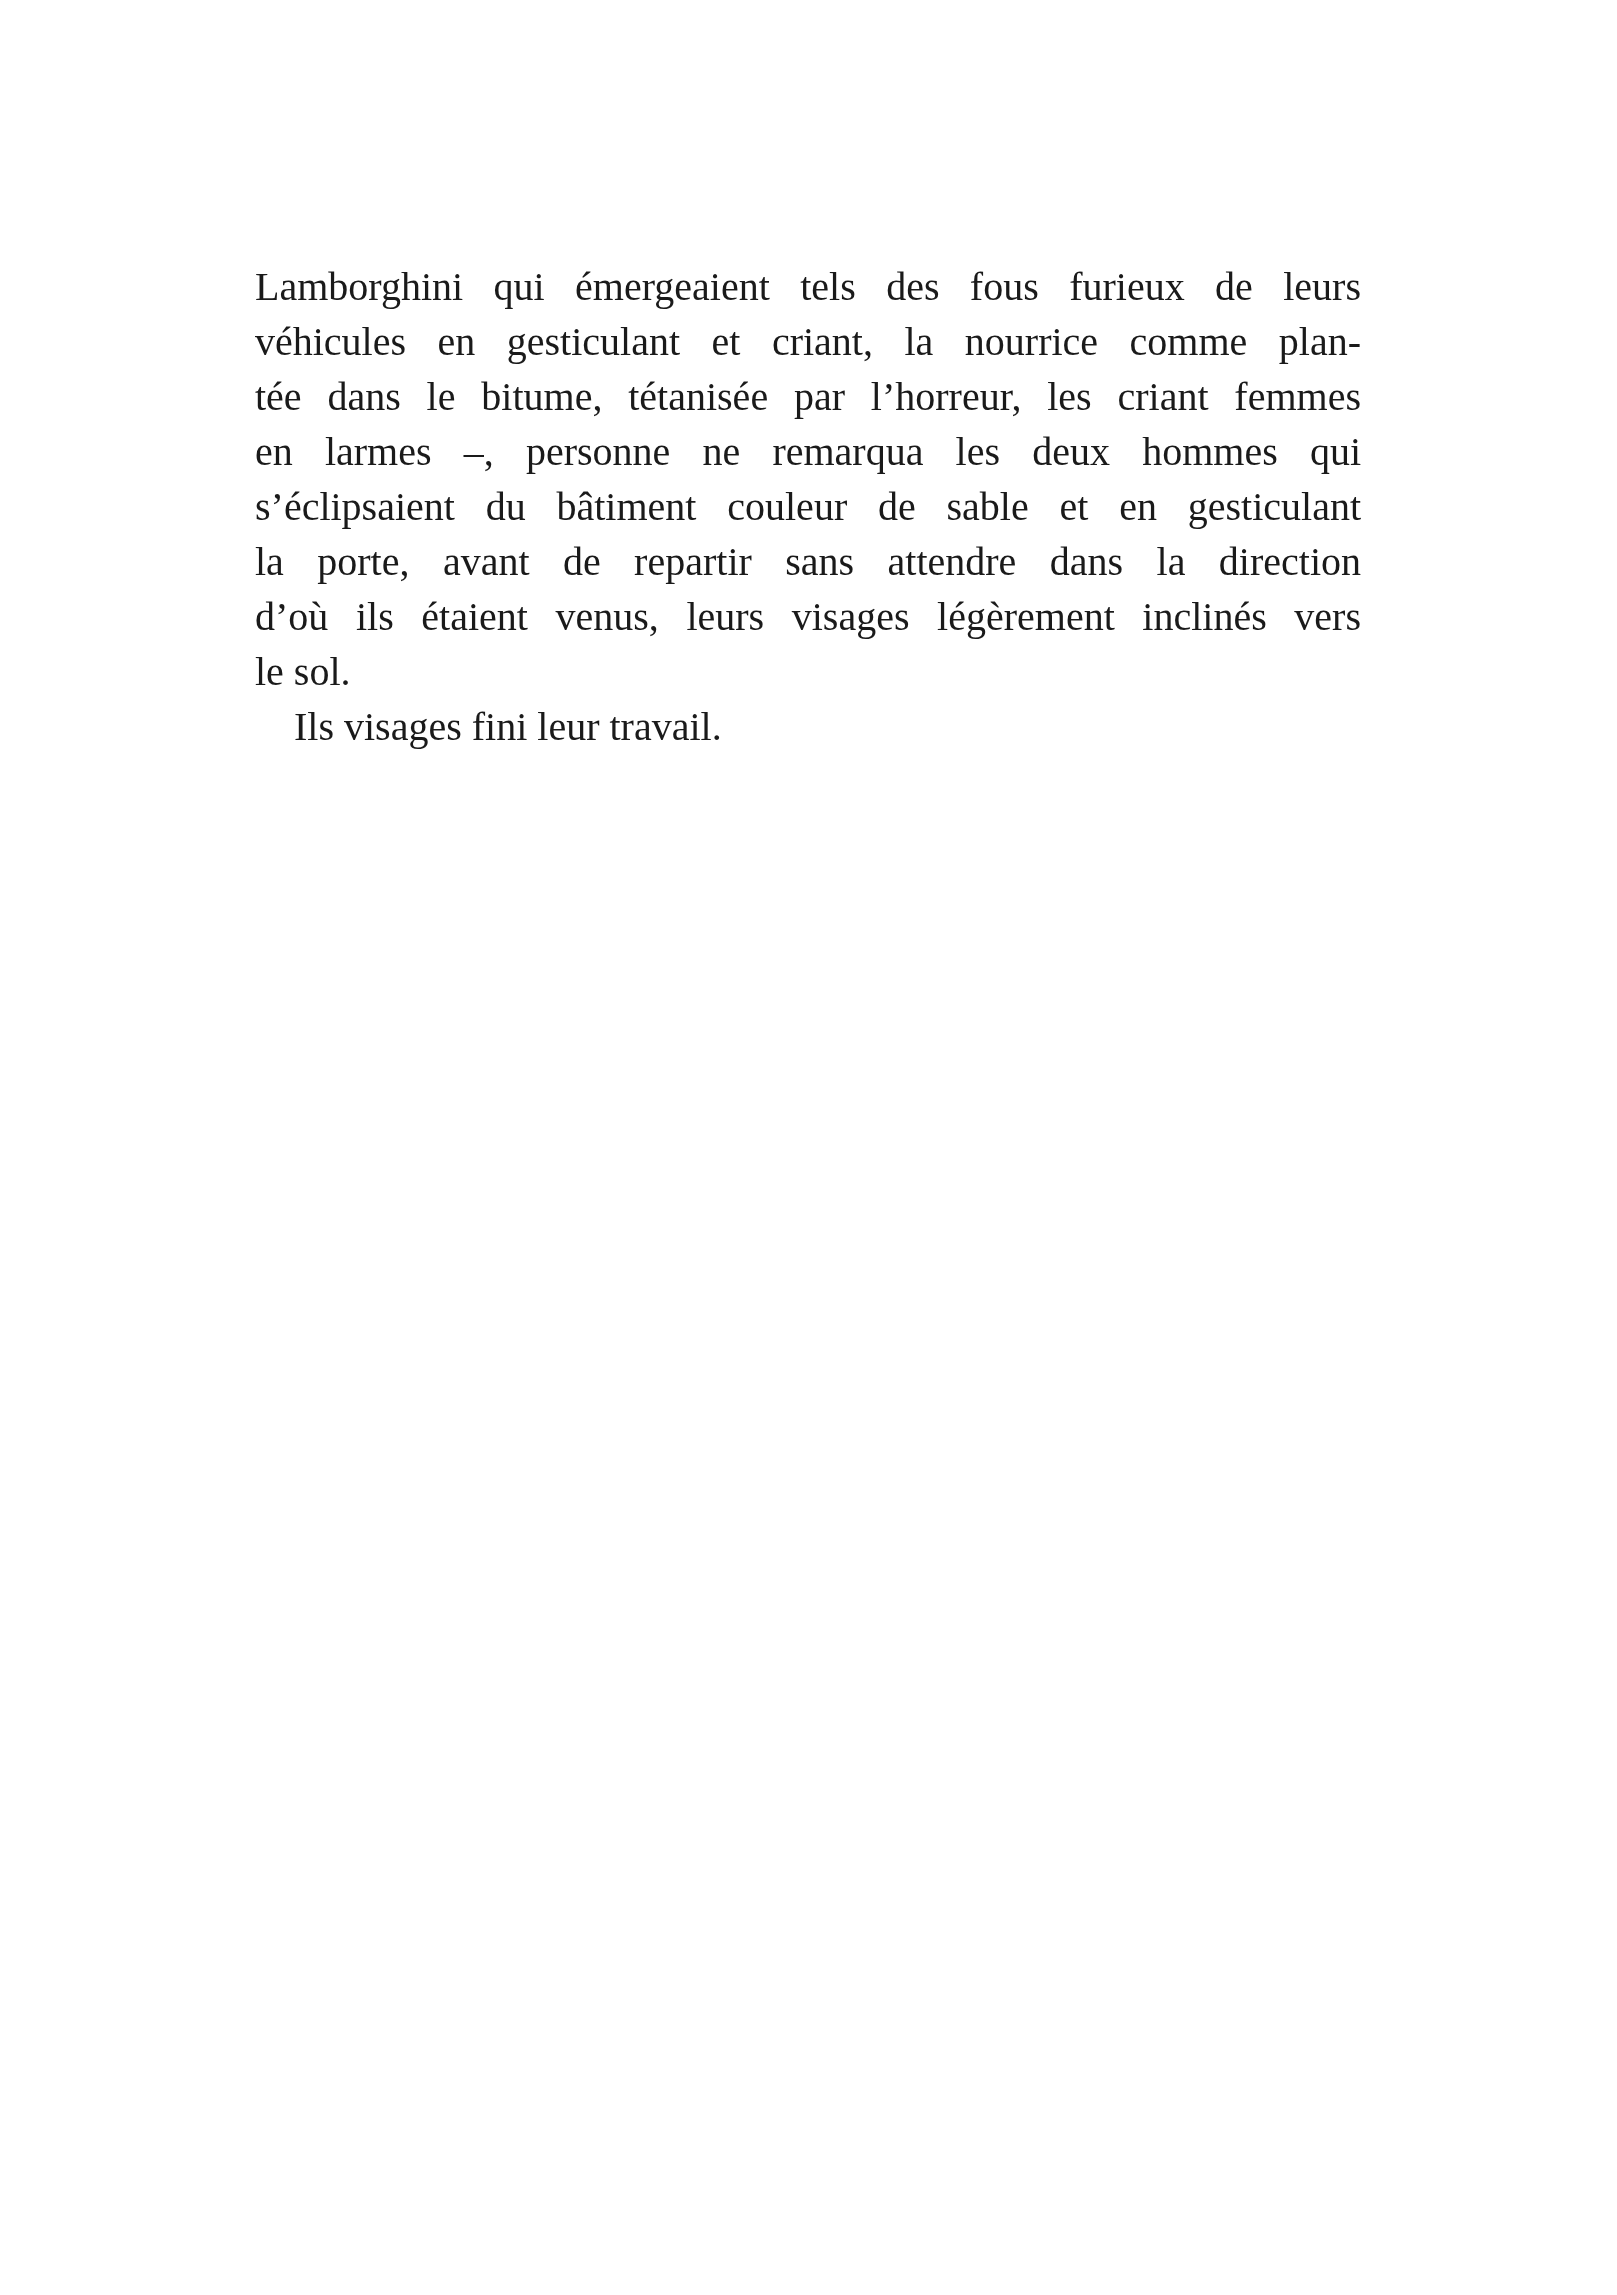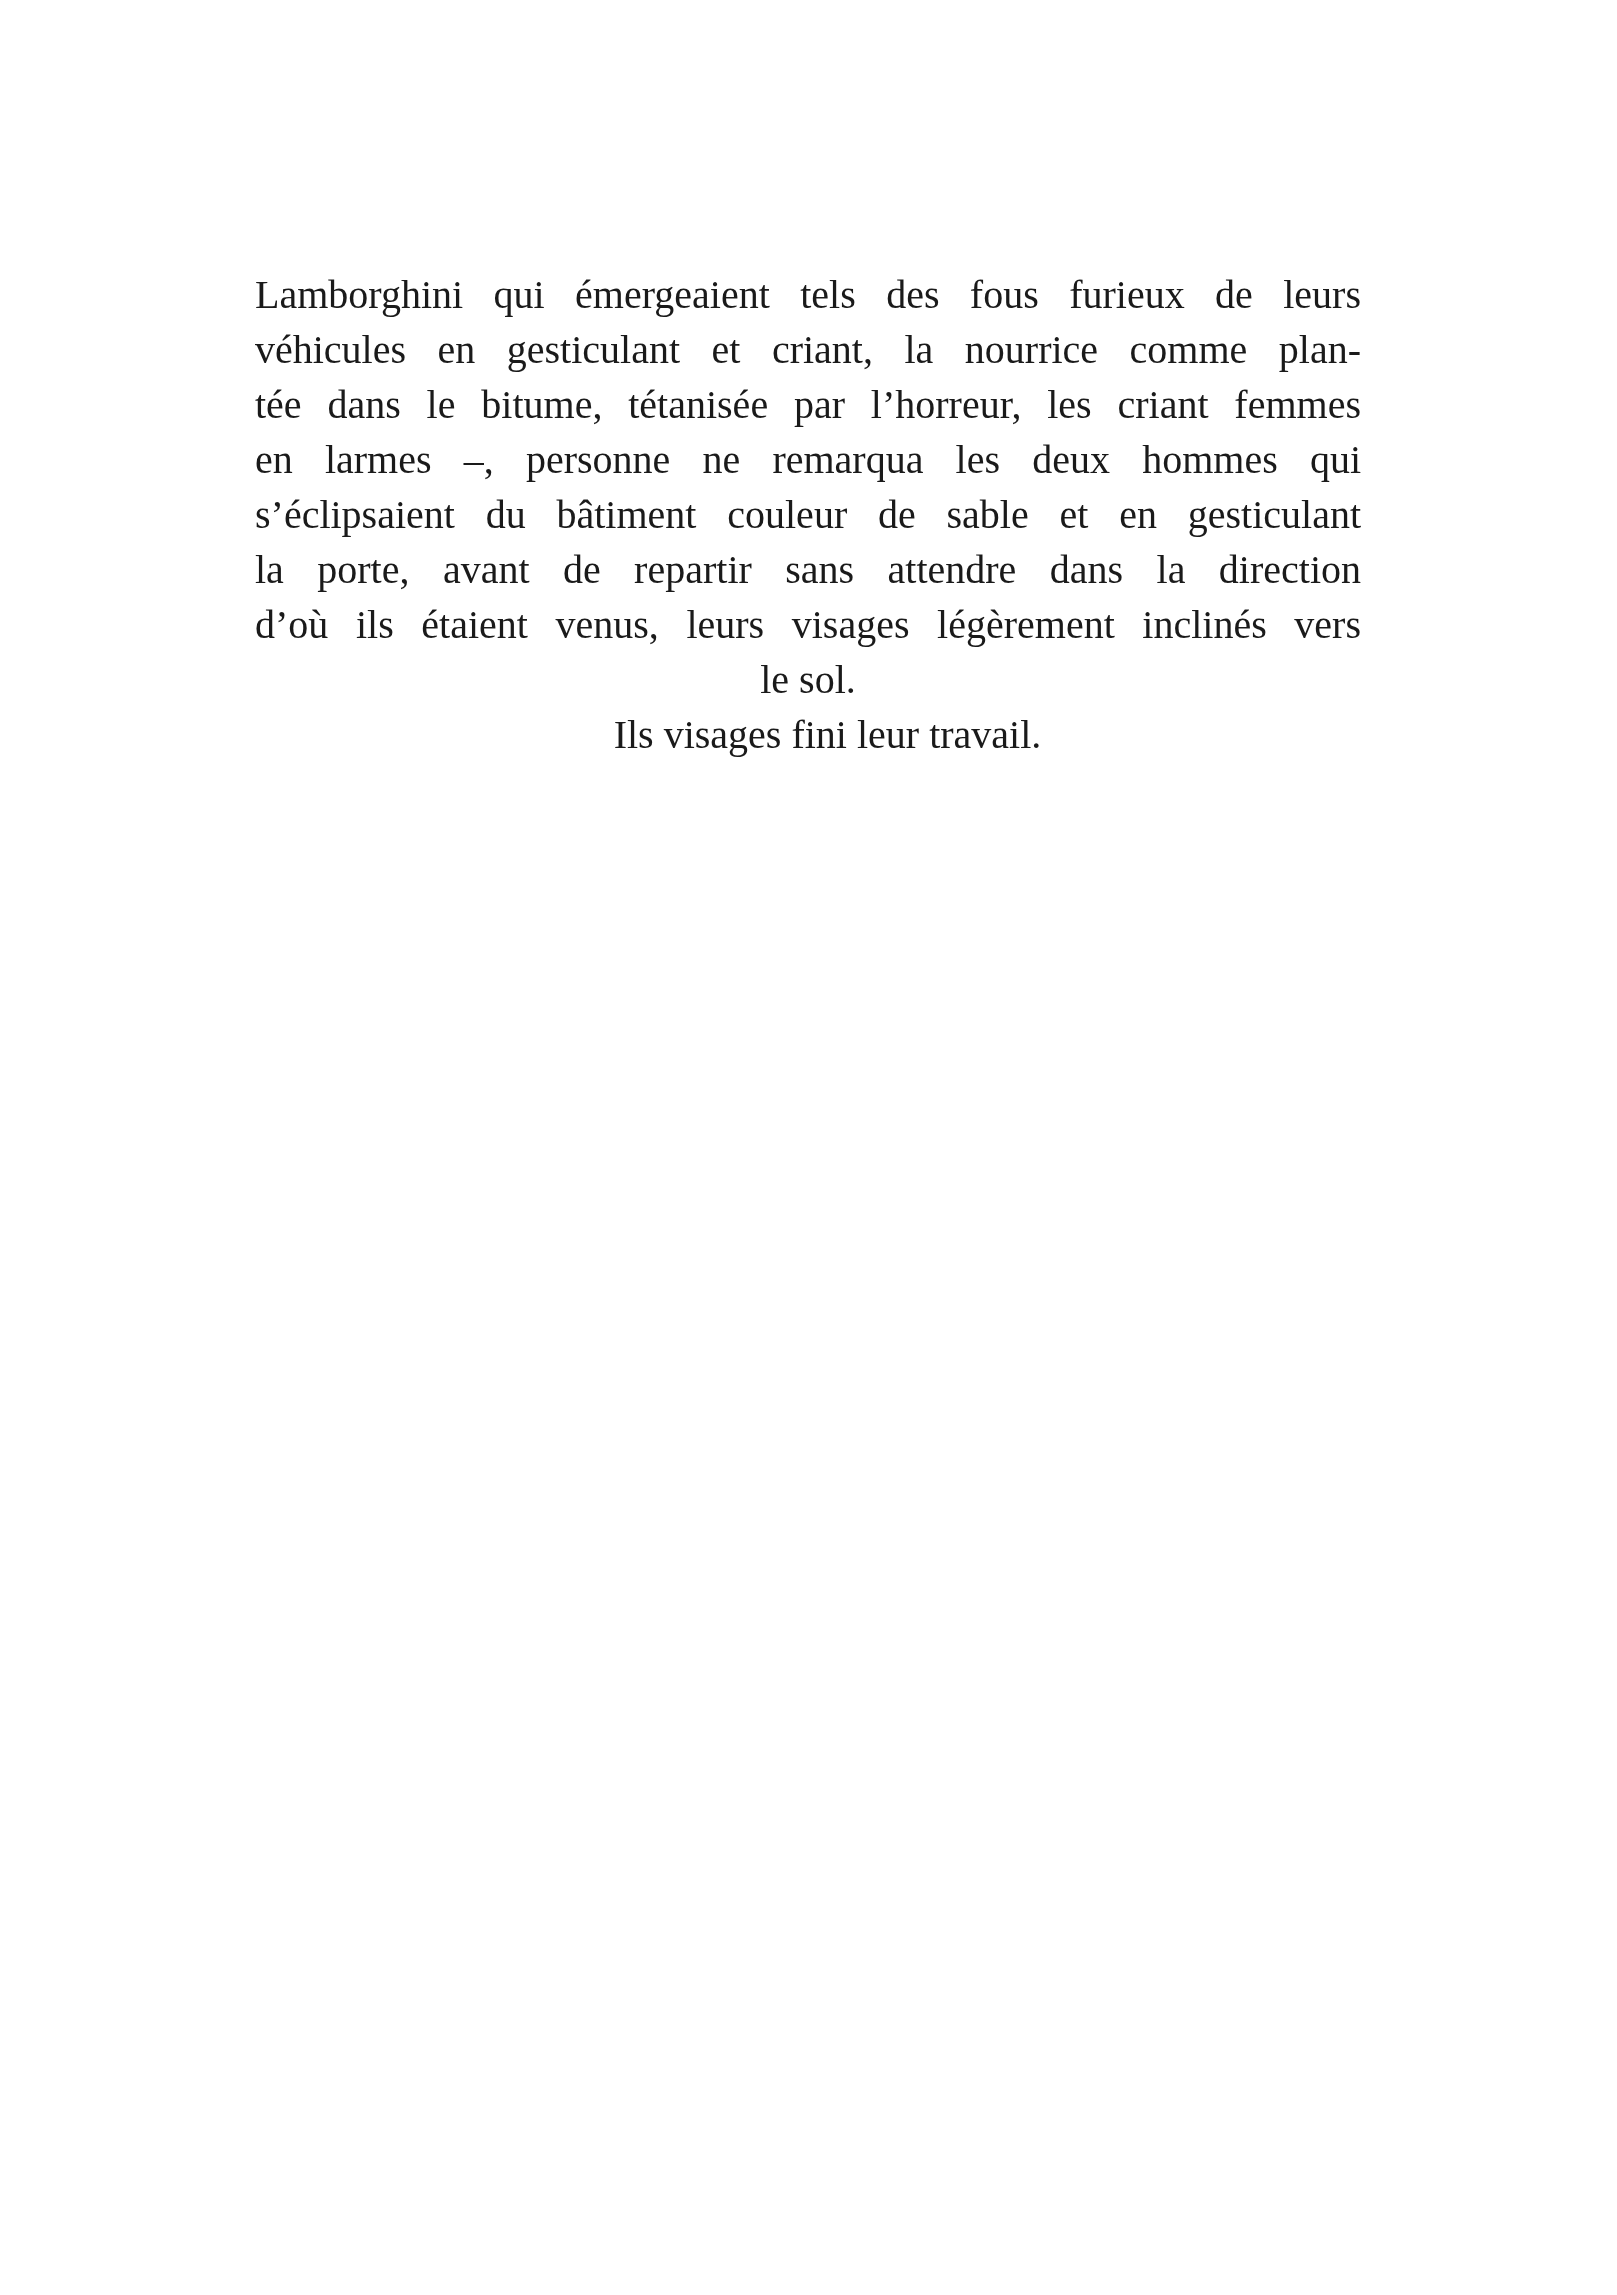--- a/index.html
+++ b/index.html
@@ -11,31 +11,31 @@
     position: relative;
     width: 1617px;
     height: 2296px;
     background: #ffffff;
     overflow: hidden;
     font-family: "Liberation Serif", serif;
   }
   .text-block {
     position: absolute;
     left: 255px;
-    top: 267px;
+    top: 259px;
     width: 1106px;
     color: #1a1a1a;
     font-size: 40px;
     line-height: 55px;
   }
   .line {
     margin: 0;
     padding: 0;
     white-space: normal;
-    text-align: center;
+    text-align: left;
   }
   
   .line.j {
     text-align: justify;
     text-align-last: justify;
   }
   
   .line.indent {
     text-indent: 39px;
   }

